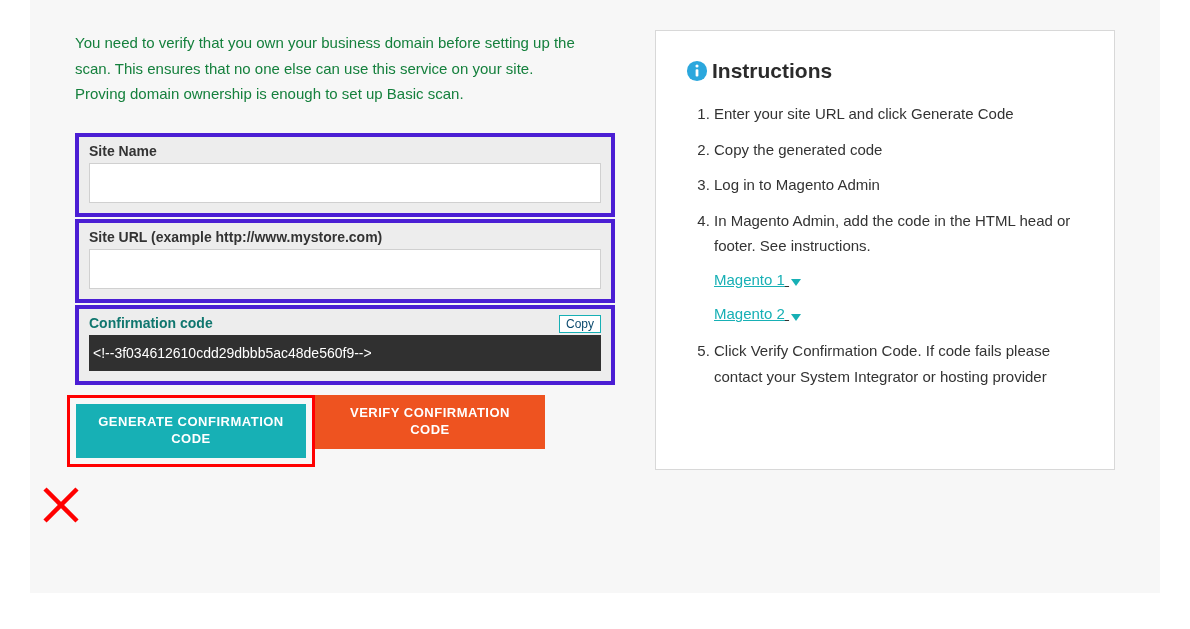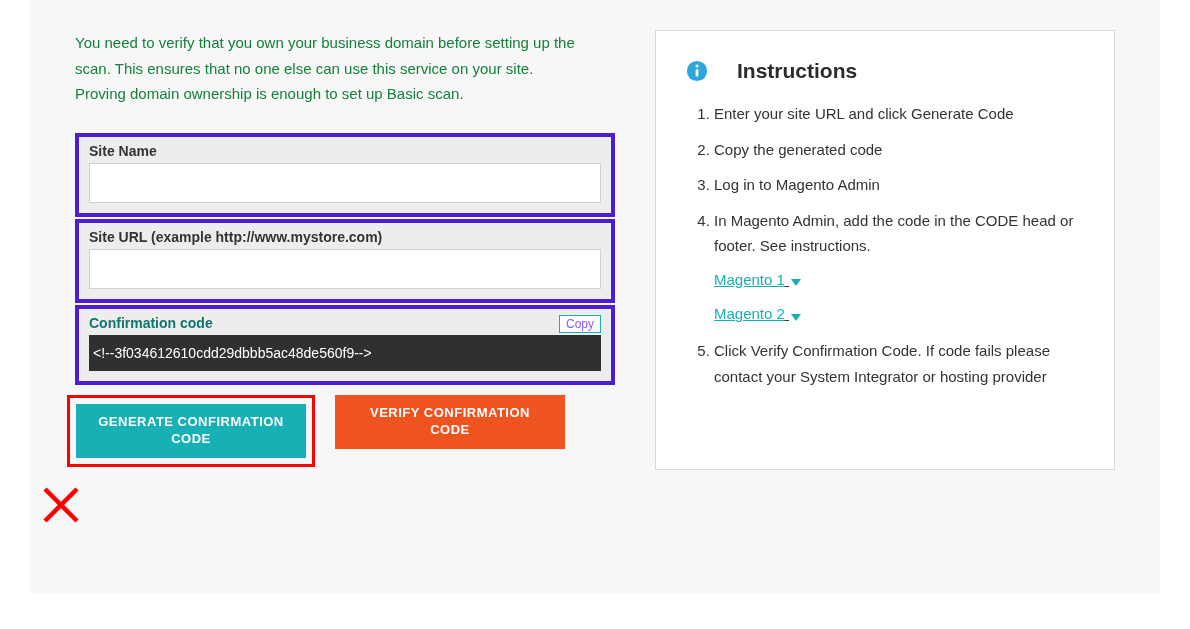--- a/index.html
+++ b/index.html
@@ -83,36 +83,35 @@
     font-weight: 700;
     color: #0f766e;
     margin-bottom: 4px;
     display: block;
   }
   .copy-btn {
     position: absolute;
     top: 6px;
     right: 10px;
     font-size: 12px;
-    color: #8b5cf6;
+    color: #0c4a6e;
     border: 1px solid #17b0b5;
     background: #fff;
     padding: 1px 6px;
     cursor: pointer;
   }
   .code-value {
     background: #303030;
     color: #fff;
     font-size: 14px;
     padding: 10px 4px;
     font-family: -apple-system, BlinkMacSystemFont, "Segoe UI", Helvetica, Arial, sans-serif;
   }
   .buttons-row {
     display: flex;
-    gap: 20px;
     margin-top: 10px;
   }
   .btn {
     height: 54px;
     width: 230px;
     border: none;
     color: #fff;
     font-weight: 700;
     font-size: 13px;
     letter-spacing: 0.5px;
@@ -148,21 +147,21 @@
   
   .instructions-panel {
     background: #fff;
     border: 1px solid #d8d8d8;
     padding: 28px 30px 36px 30px;
     min-height: 440px;
   }
   .instructions-header {
     display: flex;
     align-items: center;
-    gap: 29px;
+    gap: 4px;
     margin-bottom: 18px;
   }
   .info-icon {
     width: 22px;
     height: 22px;
     flex: 0 0 22px;
   }
   .instructions-title {
     font-size: 21px;
     font-weight: 700;
@@ -252,21 +251,21 @@
               <circle cx="12" cy="6.5" r="1.7" fill="#fff"></circle>
             </svg>
           </span>
           <span class="instructions-title">Instructions</span>
         </div>
         <ol class="instructions-list">
           <li>Enter your site URL and click Generate Code</li>
           <li>Copy the generated code</li>
           <li>Log in to Magento Admin</li>
           <li>
-            <span>In Magento Admin, add the code in the CODE head or footer. See instructions.</span>
+            <span>In Magento Admin, add the code in the HTML head or footer. See instructions.</span>
             <div class="sub-links">
               <div class="row">
                 <a>Magento 1</a>
                 <span class="caret">
                   <svg width="10" height="7" viewBox="0 0 10 7">
                       <polygon points="0,0 10,0 5,7"></polygon>
                     </svg>
                 </span>
               </div>
               <div class="row">

